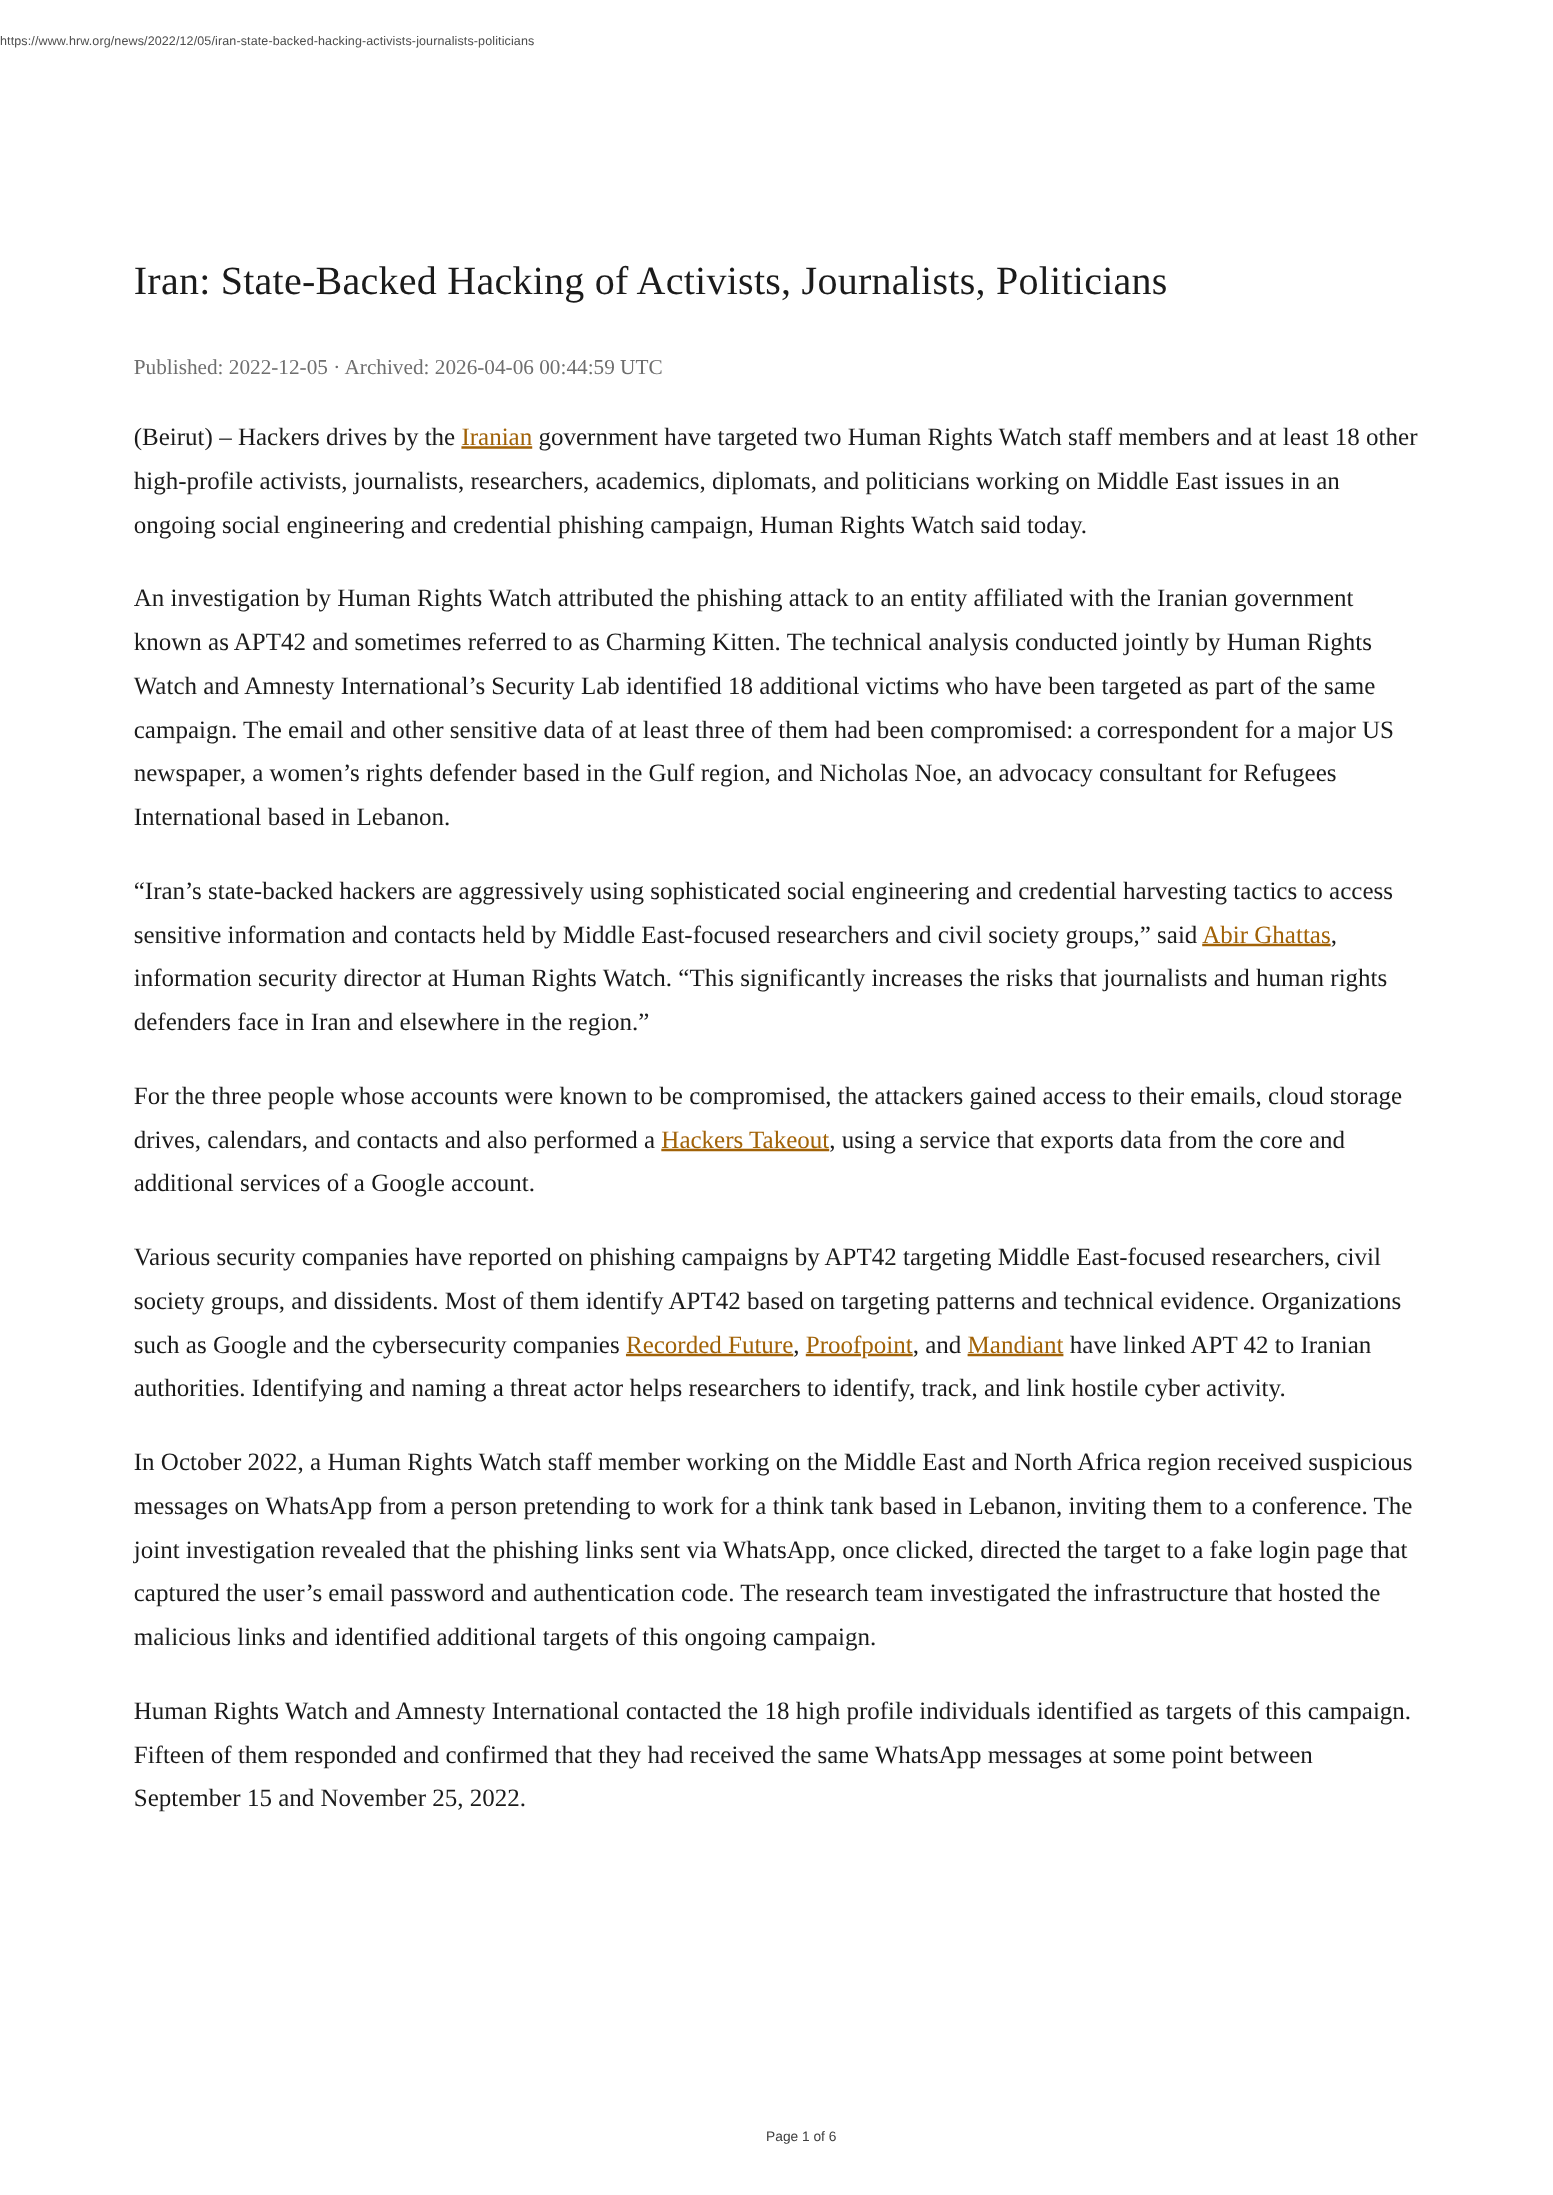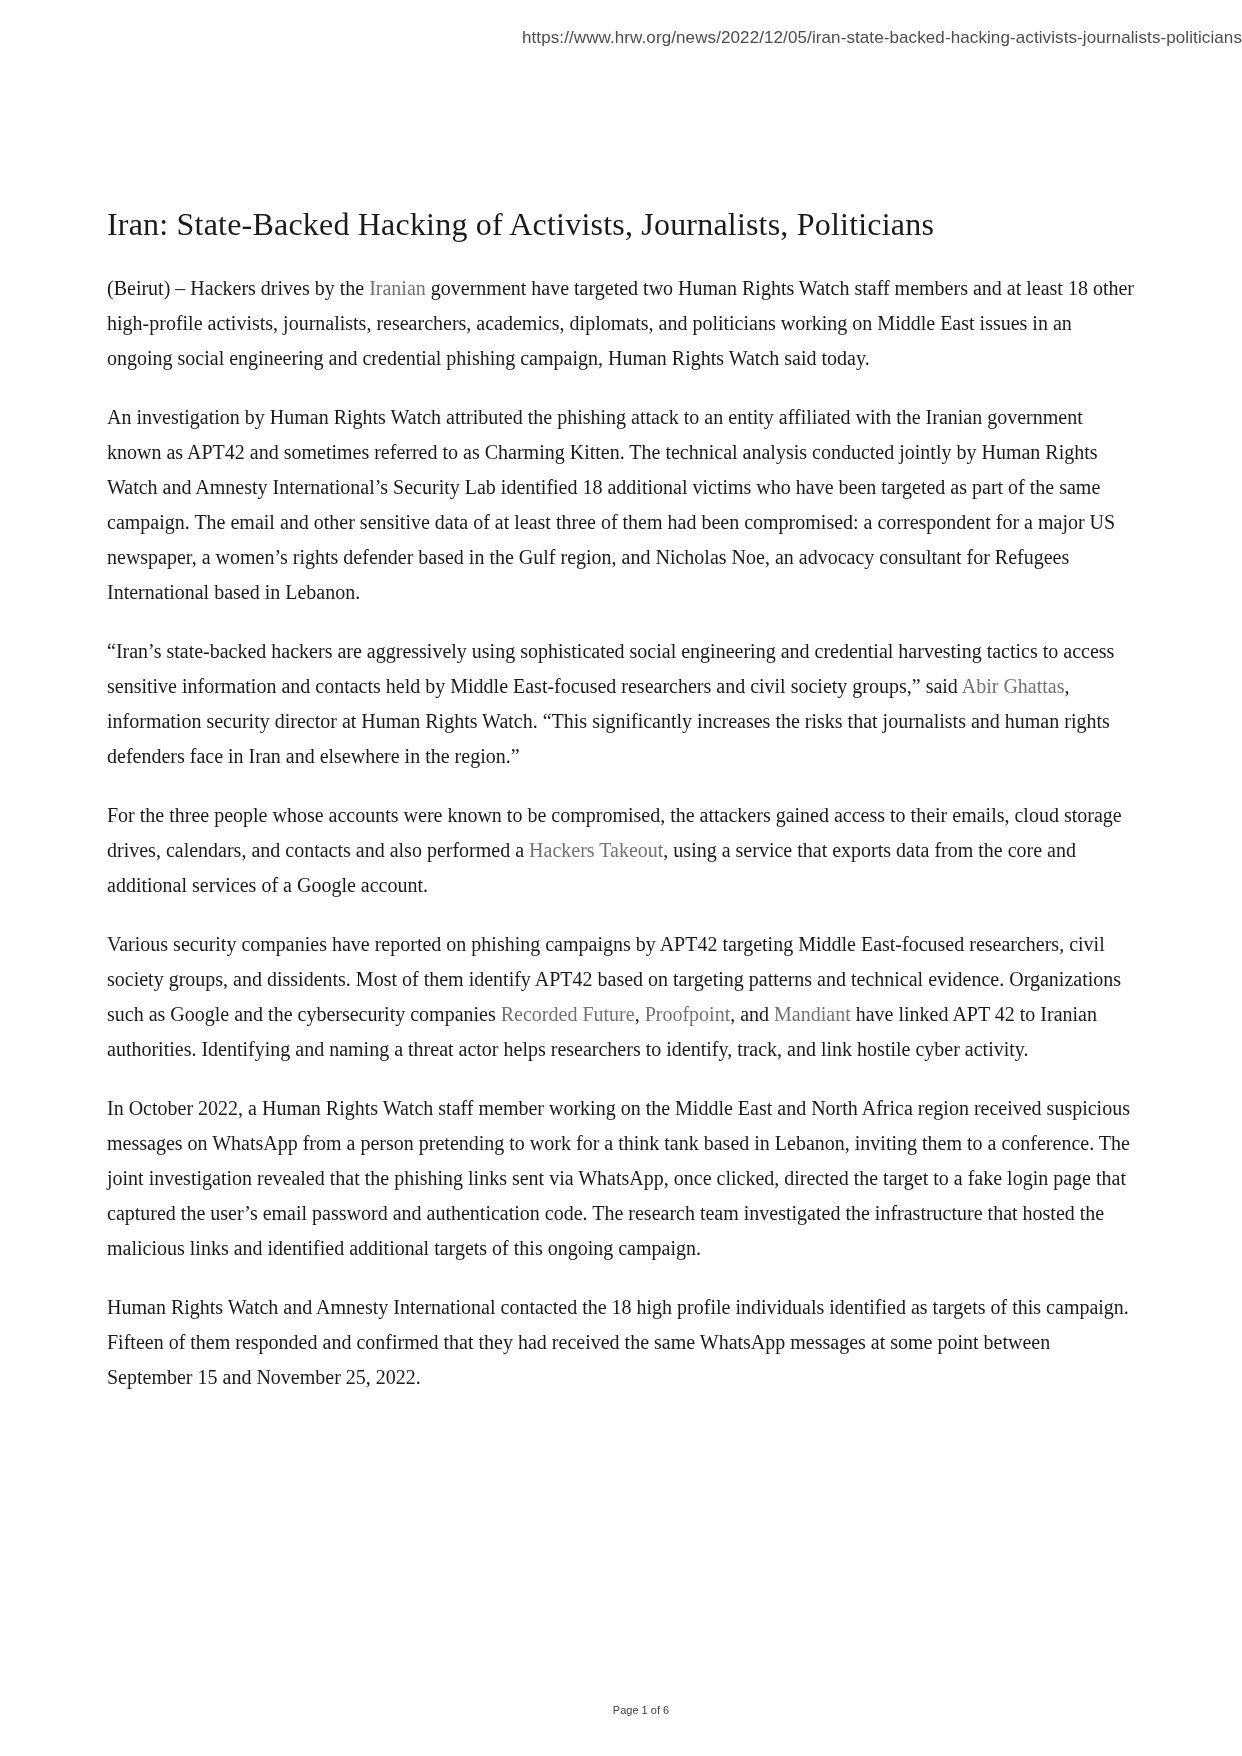--- a/index.html
+++ b/index.html
@@ -9,23 +9,23 @@
     background: #ffffff;
     position: relative;
     font-family: "Liberation Serif", serif;
     overflow: hidden;
   }
   .header-url {
     position: absolute;
     top: 28px;
     left: 0;
     width: 100%;
-    text-align: right;
+    text-align: left;
     font-family: "Liberation Sans", sans-serif;
-    font-size: 17px;
+    font-size: 10px;
     color: #4d4d4d;
     letter-spacing: 0.1px;
   }
   .article {
     position: absolute;
     left: 107px;
     top: 0;
     width: 1030px;
   }
   .title {
@@ -44,21 +44,22 @@
   }
   .body-text { margin-top: 28px; }
   .body-text p {
     margin: 0 0 24px 0;
     font-size: 20px;
     line-height: 35px;
     color: #1b1b1b;
     text-align: left;
   }
   .body-text a {
-    color: #737373;
+    color: #a16207;
+    text-decoration: underline;
     cursor: pointer;
   }
   .page-footer {
     position: absolute;
     left: 0;
     bottom: 40px;
     width: 100%;
     text-align: center;
     font-family: "Liberation Sans", sans-serif;
     font-size: 11px;
@@ -67,20 +68,21 @@
   }
 </style>
 </head>
 <body>
 
 <div class="page">
   <div class="header-url">https://www.hrw.org/news/2022/12/05/iran-state-backed-hacking-activists-journalists-politicians</div>
 
   <div class="article">
     <h1 class="title">Iran: State-Backed Hacking of Activists, Journalists, Politicians</h1>
+    <div class="meta">Published: 2022-12-05 · Archived: 2026-04-06 00:44:59 UTC</div>
     <div class="body-text">
         <p><span>(Beirut) – Hackers drives by the </span><a>Iranian</a><span> government have targeted two Human Rights Watch staff members and at least 18 other high-profile activists, journalists, researchers, academics, diplomats, and politicians working on Middle East issues in an ongoing social engineering and credential phishing campaign, Human Rights Watch said today.</span></p>
         <p><span>An investigation by Human Rights Watch attributed the phishing attack to an entity affiliated with the Iranian government known as APT42 and sometimes referred to as Charming Kitten. The technical analysis conducted jointly by Human Rights Watch and Amnesty International’s Security Lab identified 18 additional victims who have been targeted as part of the same campaign. The email and other sensitive data of at least three of them had been compromised: a correspondent for a major US newspaper, a women’s rights defender based in the Gulf region, and Nicholas Noe, an advocacy consultant for Refugees International based in Lebanon.</span></p>
         <p><span>“Iran’s state-backed hackers are aggressively using sophisticated social engineering and credential harvesting tactics to access sensitive information and contacts held by Middle East-focused researchers and civil society groups,” said </span><a>Abir Ghattas</a><span>, information security director at Human Rights Watch. “This significantly increases the risks that journalists and human rights defenders face in Iran and elsewhere in the region.”</span></p>
         <p><span>For the three people whose accounts were known to be compromised, the attackers gained access to their emails, cloud storage drives, calendars, and contacts and also performed a </span><a>Hackers Takeout</a><span>, using a service that exports data from the core and additional services of a Google account.</span></p>
         <p><span>Various security companies have reported on phishing campaigns by APT42 targeting Middle East-focused researchers, civil society groups, and dissidents. Most of them identify APT42 based on targeting patterns and technical evidence. Organizations such as Google and the cybersecurity companies </span><a>Recorded Future</a><span>, </span><a>Proofpoint</a><span>, and </span><a>Mandiant</a><span> have linked APT 42 to Iranian authorities. Identifying and naming a threat actor helps researchers to identify, track, and link hostile cyber activity.</span></p>
         <p><span>In October 2022, a Human Rights Watch staff member working on the Middle East and North Africa region received suspicious messages on WhatsApp from a person pretending to work for a think tank based in Lebanon, inviting them to a conference. The joint investigation revealed that the phishing links sent via WhatsApp, once clicked, directed the target to a fake login page that captured the user’s email password and authentication code. The research team investigated the infrastructure that hosted the malicious links and identified additional targets of this ongoing campaign.</span></p>
         <p><span>Human Rights Watch and Amnesty International contacted the 18 high profile individuals identified as targets of this campaign. Fifteen of them responded and confirmed that they had received the same WhatsApp messages at some point between September 15 and November 25, 2022.</span></p>
       </div>
   </div>

